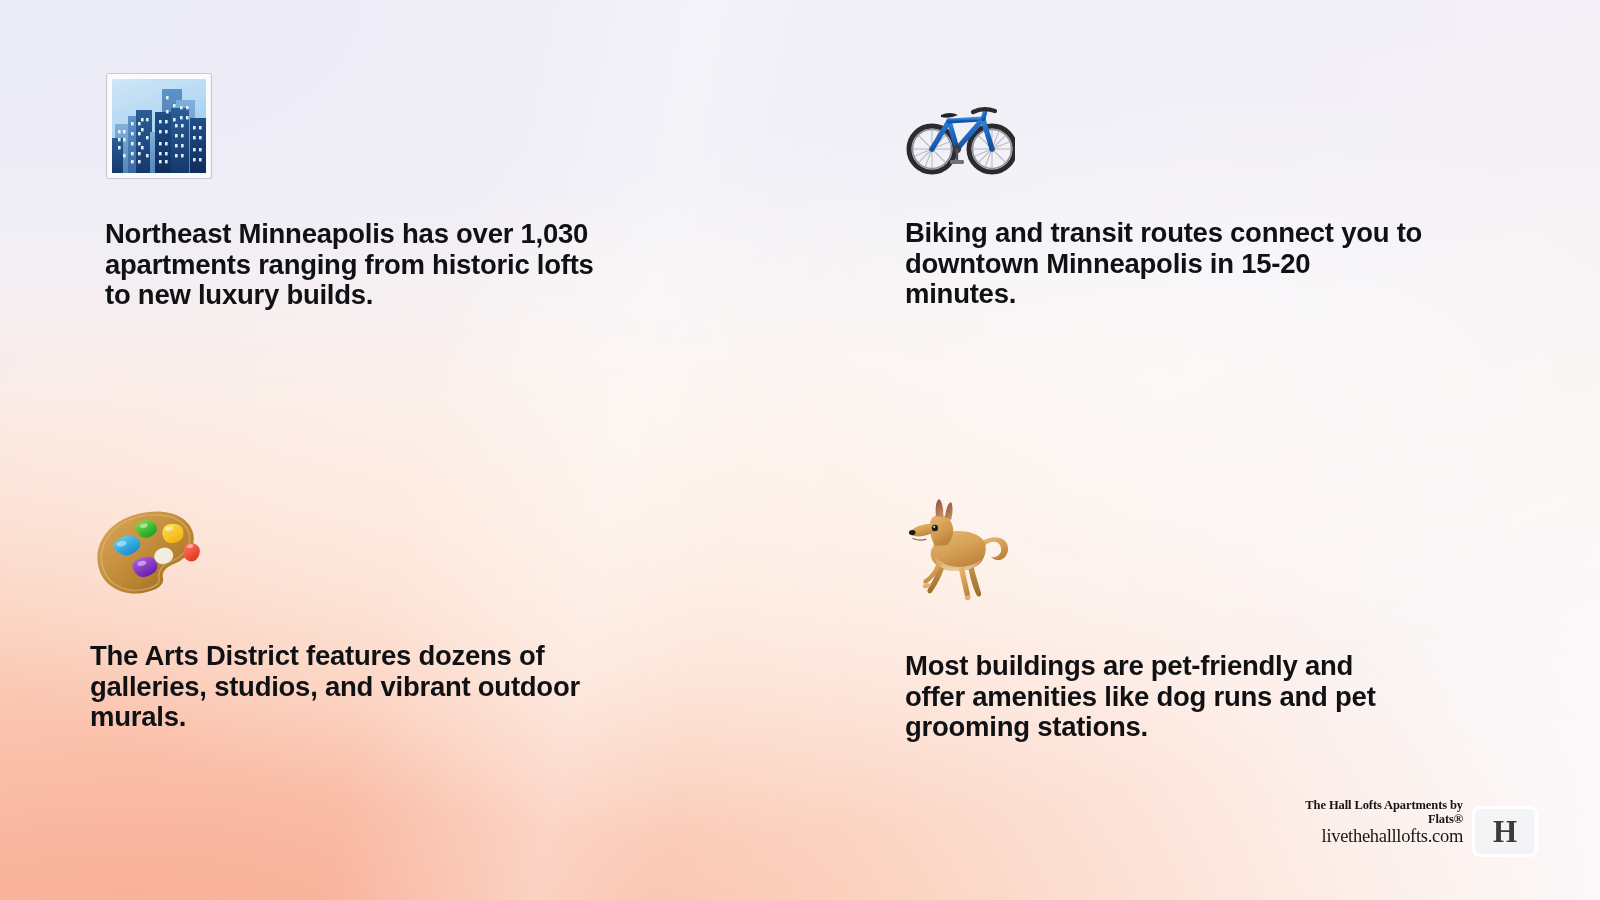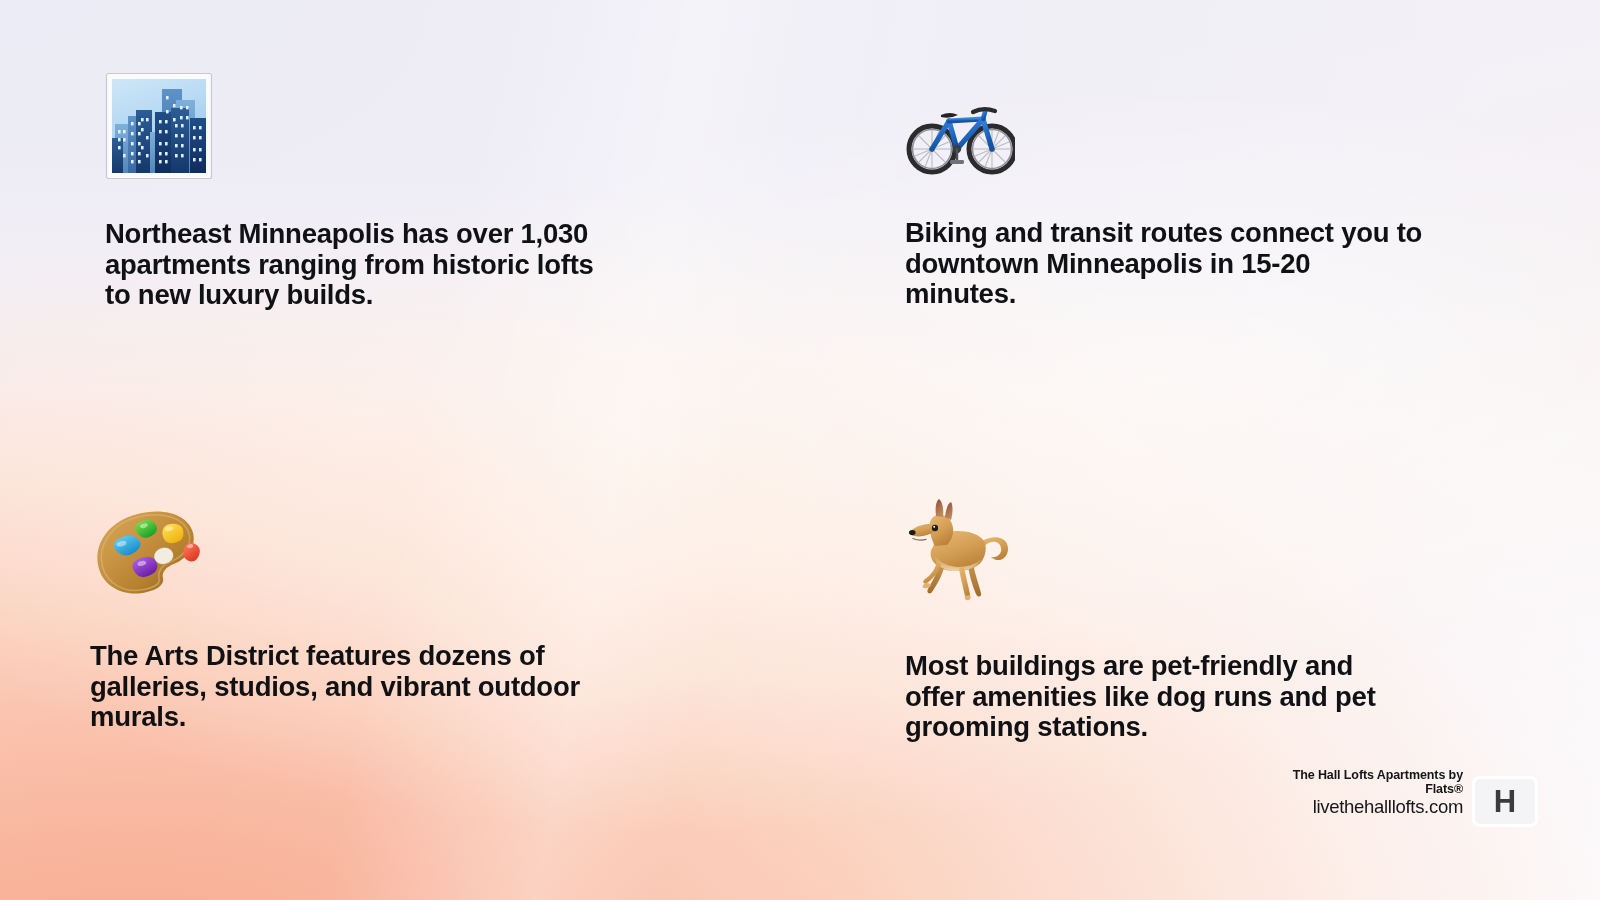--- a/index.html
+++ b/index.html
@@ -113,23 +113,24 @@
   }
   .cell-tl .cell-text { margin-top: 39px; }
   .cell-tr .cell-text { margin-top: 41px; }
   .cell-bl .cell-text { margin-top: 44px; }
   .cell-br .cell-text { margin-top: 44px; }
 
   
   #branding {
     position: absolute;
     left: 1150px;
-    top: 768px;
+    top: 798px;
     width: 385px;
     height: 62px;
+    font-family: Liberation Serif, serif;
   }
   #brand-lines {
     position: absolute;
     right: 72px;
     top: 0;
     width: 290px;
     text-align: right;
   }
   #brand-name {
     font-size: 12.5px;

